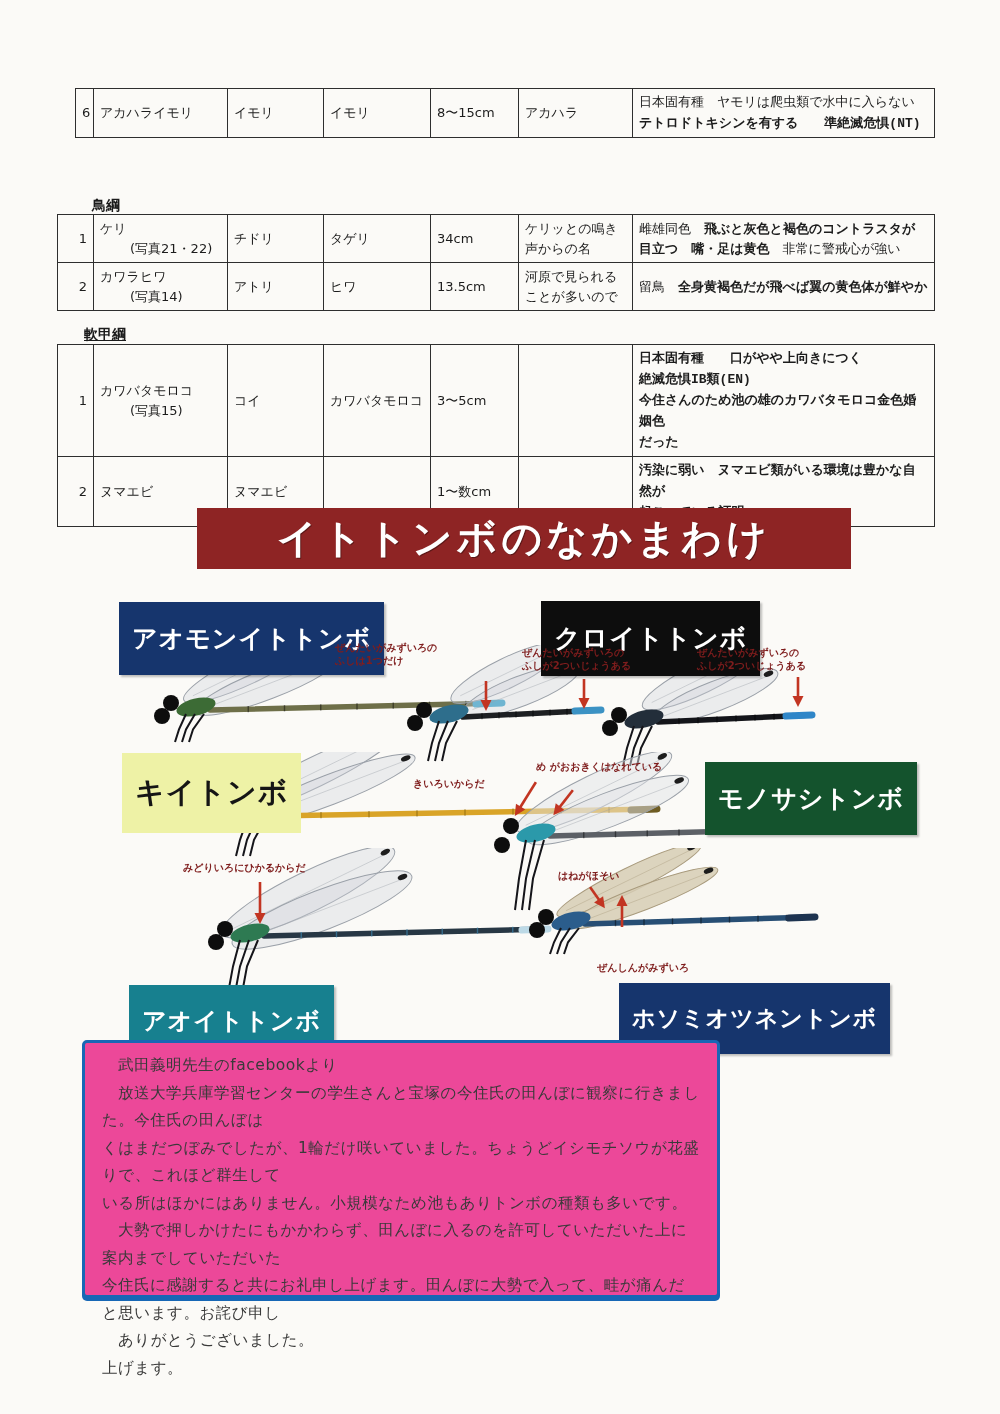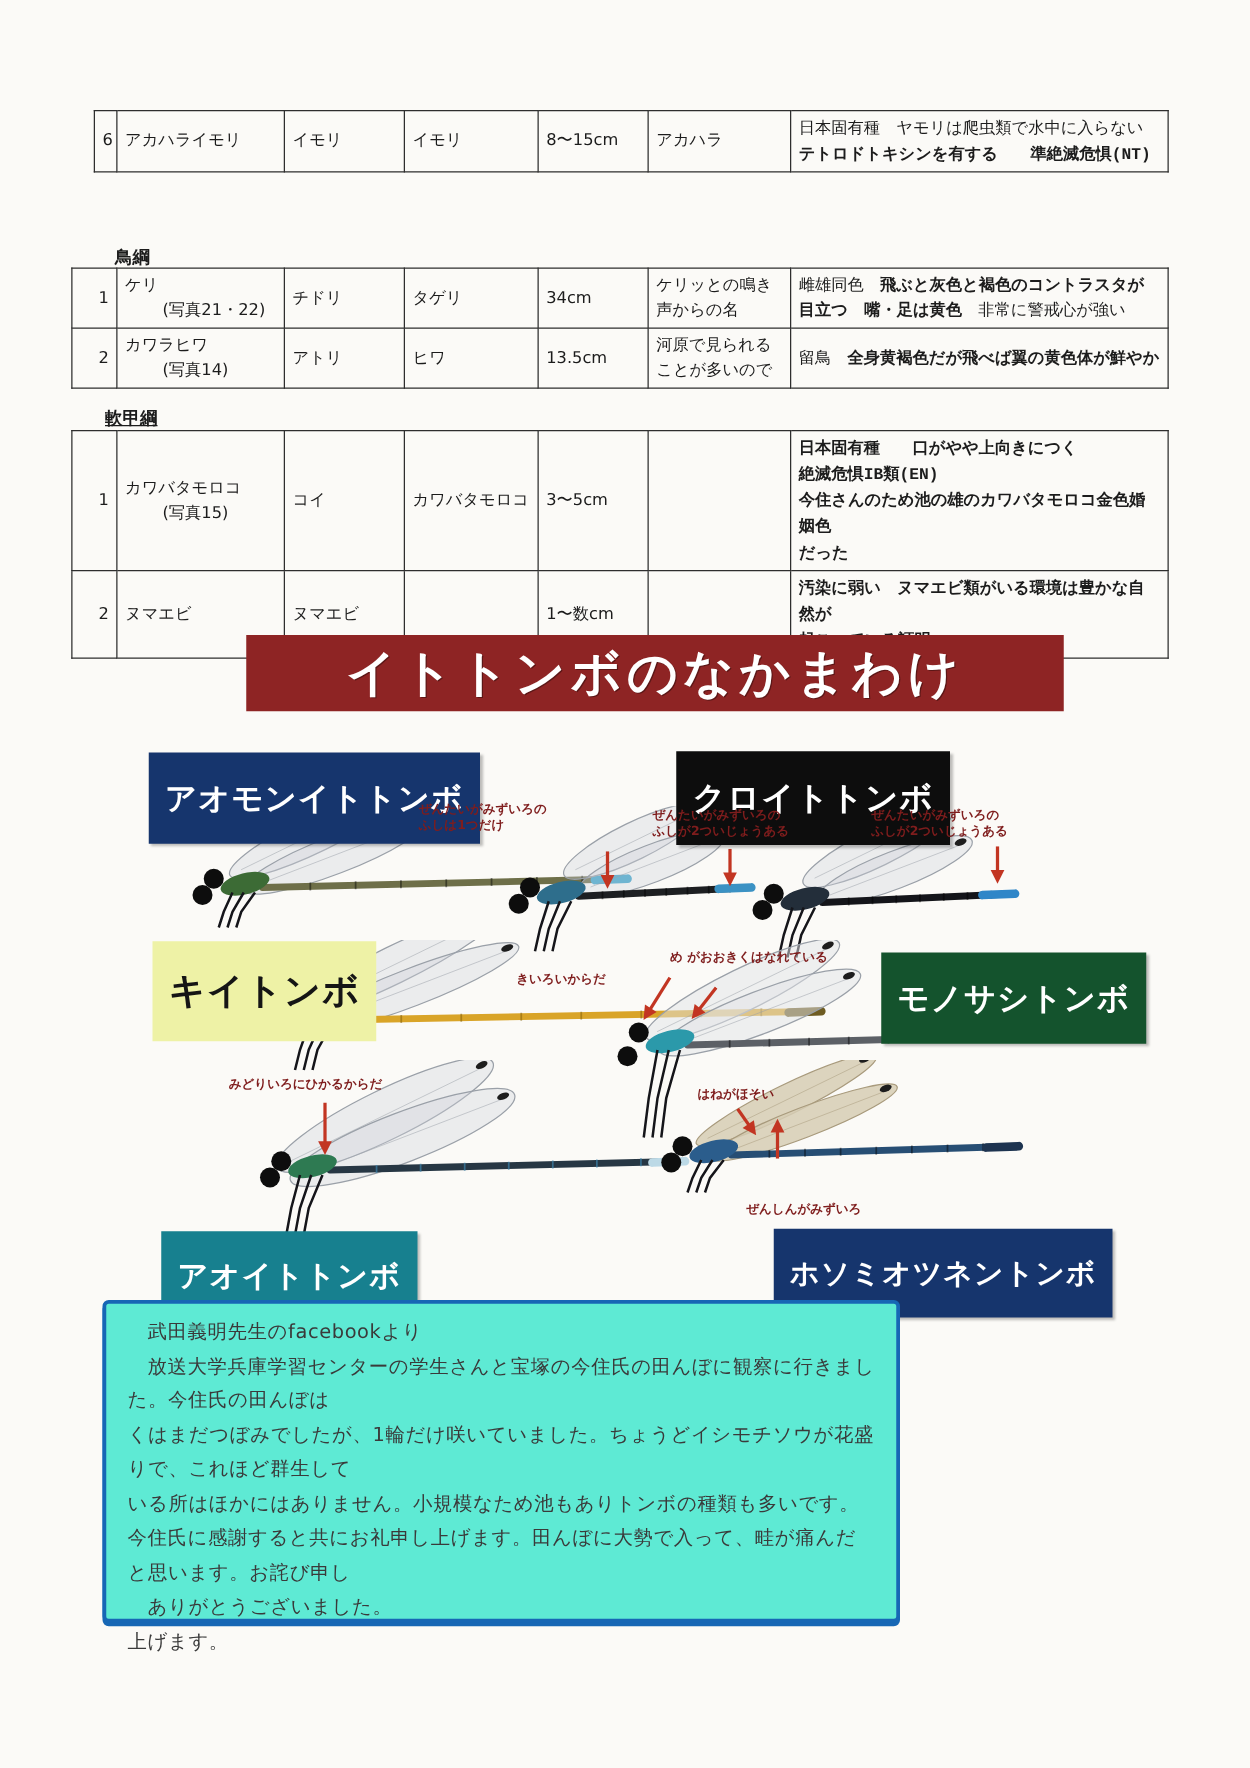--- a/index.html
+++ b/index.html
@@ -57,21 +57,21 @@
   #an-mono       { left:536px; top:760px; }
   #an-aoito      { left:183px; top:861px; }
   #an-hosomi-w   { left:558px; top:869px; }
   #an-hosomi-b   { left:597px; top:961px; }
   
   #diagram-layer { position:absolute; left:0; top:0; width:1000px; height:1414px; pointer-events:none; }
   .dfly, .red-arrow { position:absolute; }
   
   #notebox {
     position:absolute; left:82px; top:1040px; width:638px; height:258px;
-    background:#5eead4; border-radius:5px; padding:9px 17px 6px 17px;
+    background:#ec4899; border-radius:5px; padding:9px 17px 6px 17px;
   }
   #notebox .note-line { font-size:15.5px; line-height:27.5px; color:#3a3a3a; letter-spacing:.5px; }
 </style>
 </head>
 <body>
 
 <table class="spec" id="t1" style="left:75px; top:88px; width:860px;">
   <colgroup>
       <col style="width:18px">
       <col style="width:134px">
@@ -425,16 +425,17 @@
 <div class="annot" id="an-mono">め がおおきくはなれている</div>
 <div class="annot" id="an-aoito">みどりいろにひかるからだ</div>
 <div class="annot" id="an-hosomi-w">はねがほそい</div>
 <div class="annot" id="an-hosomi-b">ぜんしんがみずいろ</div>
 
 <div id="notebox" style="border: 3px solid rgb(23, 103, 181); box-shadow: rgb(23, 103, 181) 0px 3px 0px;">
   <div class="note-line">　武田義明先生のfacebookより</div>
   <div class="note-line">　放送大学兵庫学習センターの学生さんと宝塚の今住氏の田んぼに観察に行きました。今住氏の田んぼは</div>
   <div class="note-line">くはまだつぼみでしたが、1輪だけ咲いていました。ちょうどイシモチソウが花盛りで、これほど群生して</div>
   <div class="note-line">いる所はほかにはありません。小規模なため池もありトンボの種類も多いです。</div>
+  <div class="note-line">　大勢で押しかけたにもかかわらず、田んぼに入るのを許可していただいた上に案内までしていただいた</div>
   <div class="note-line">今住氏に感謝すると共にお礼申し上げます。田んぼに大勢で入って、畦が痛んだと思います。お詫び申し</div>
   <div class="note-line">　ありがとうございました。</div>
   <div class="note-line">上げます。</div>
 </div>
 
 </body></html>

